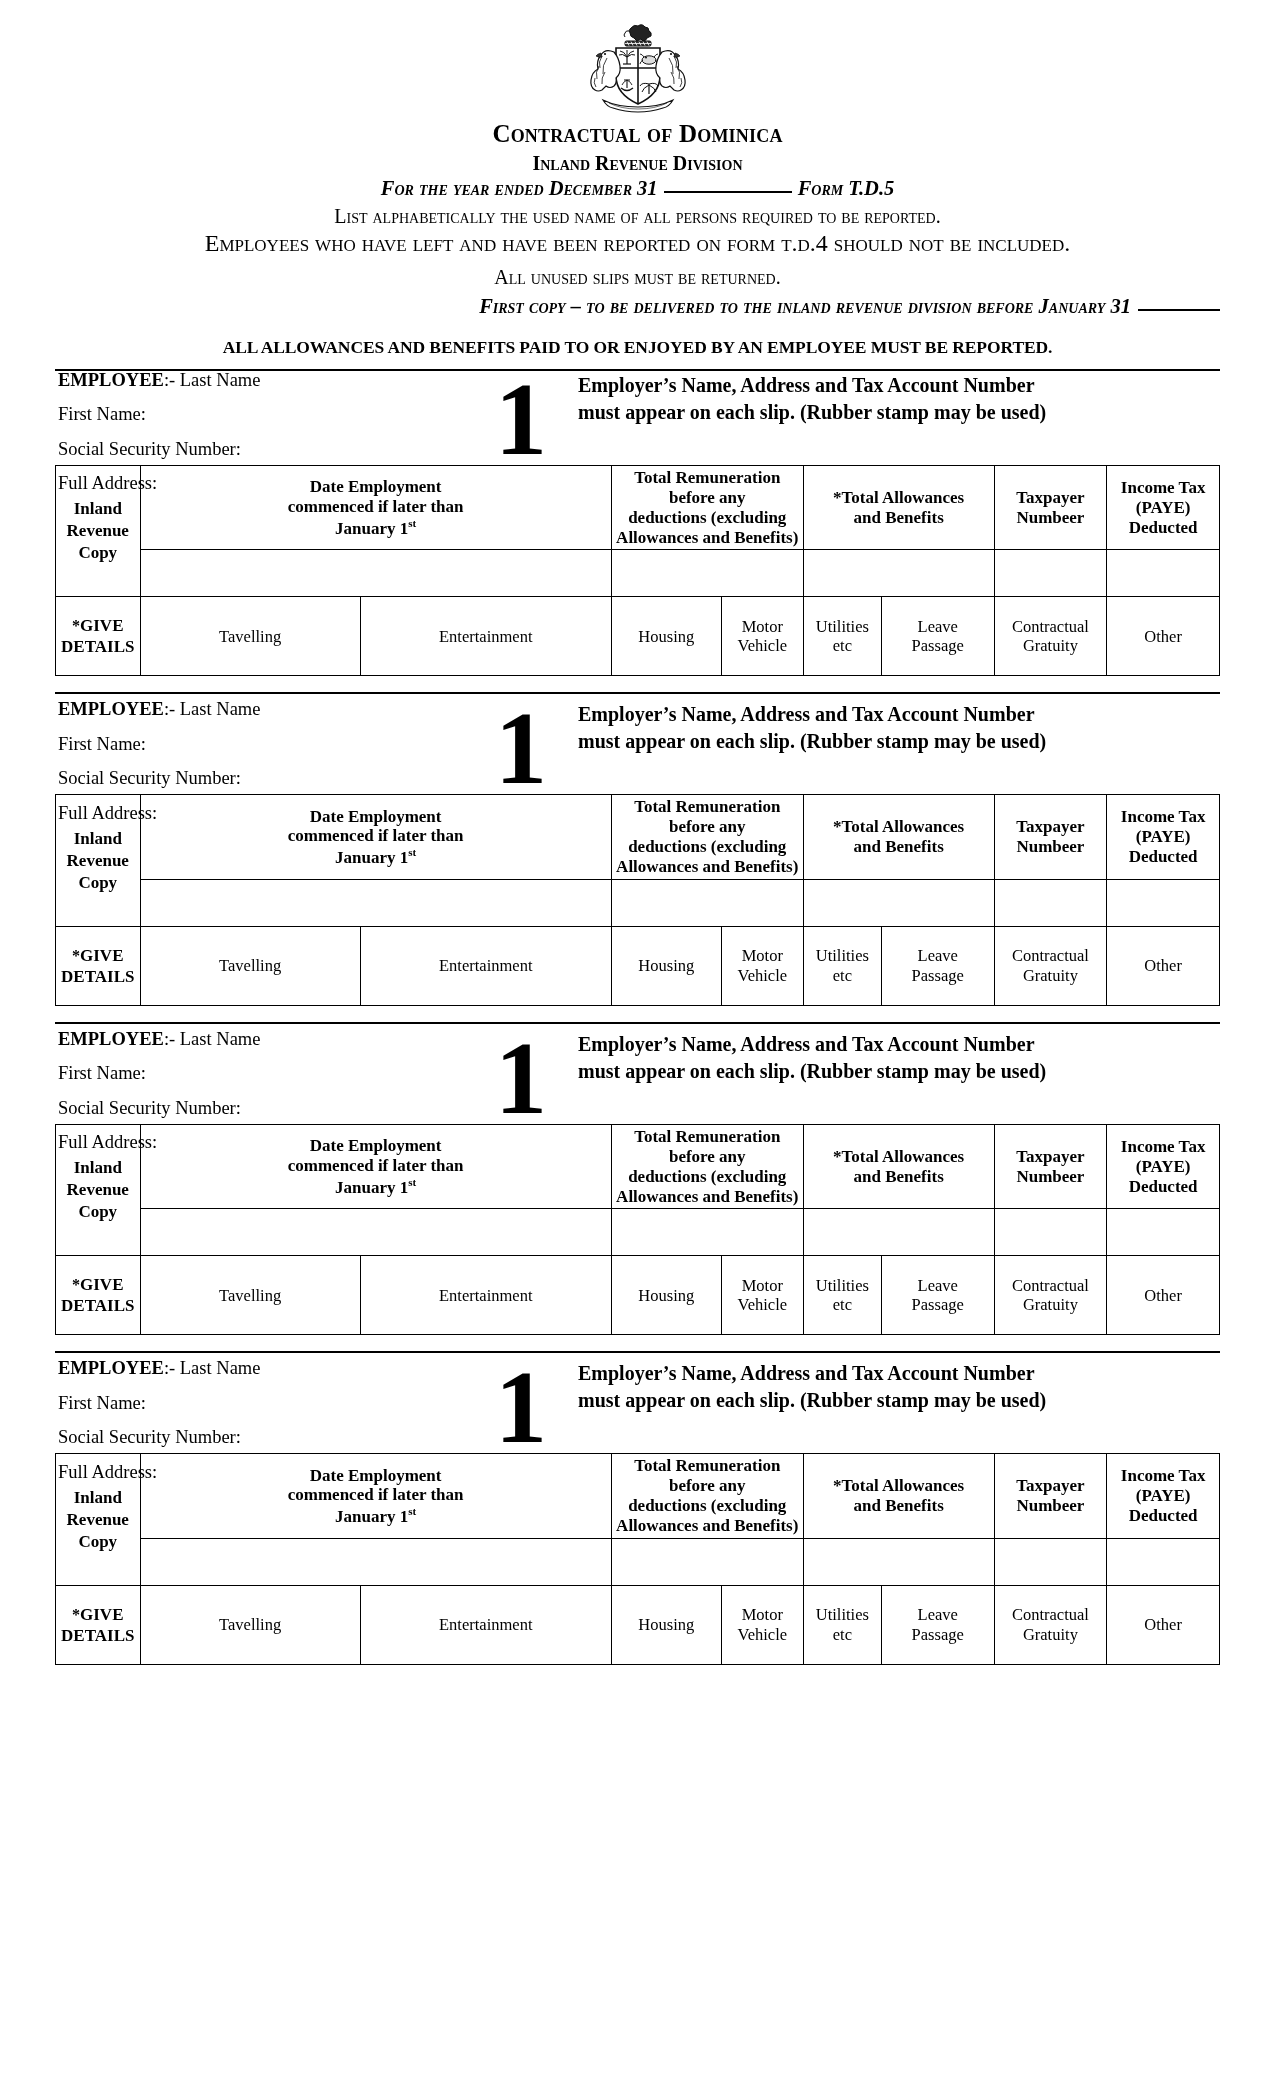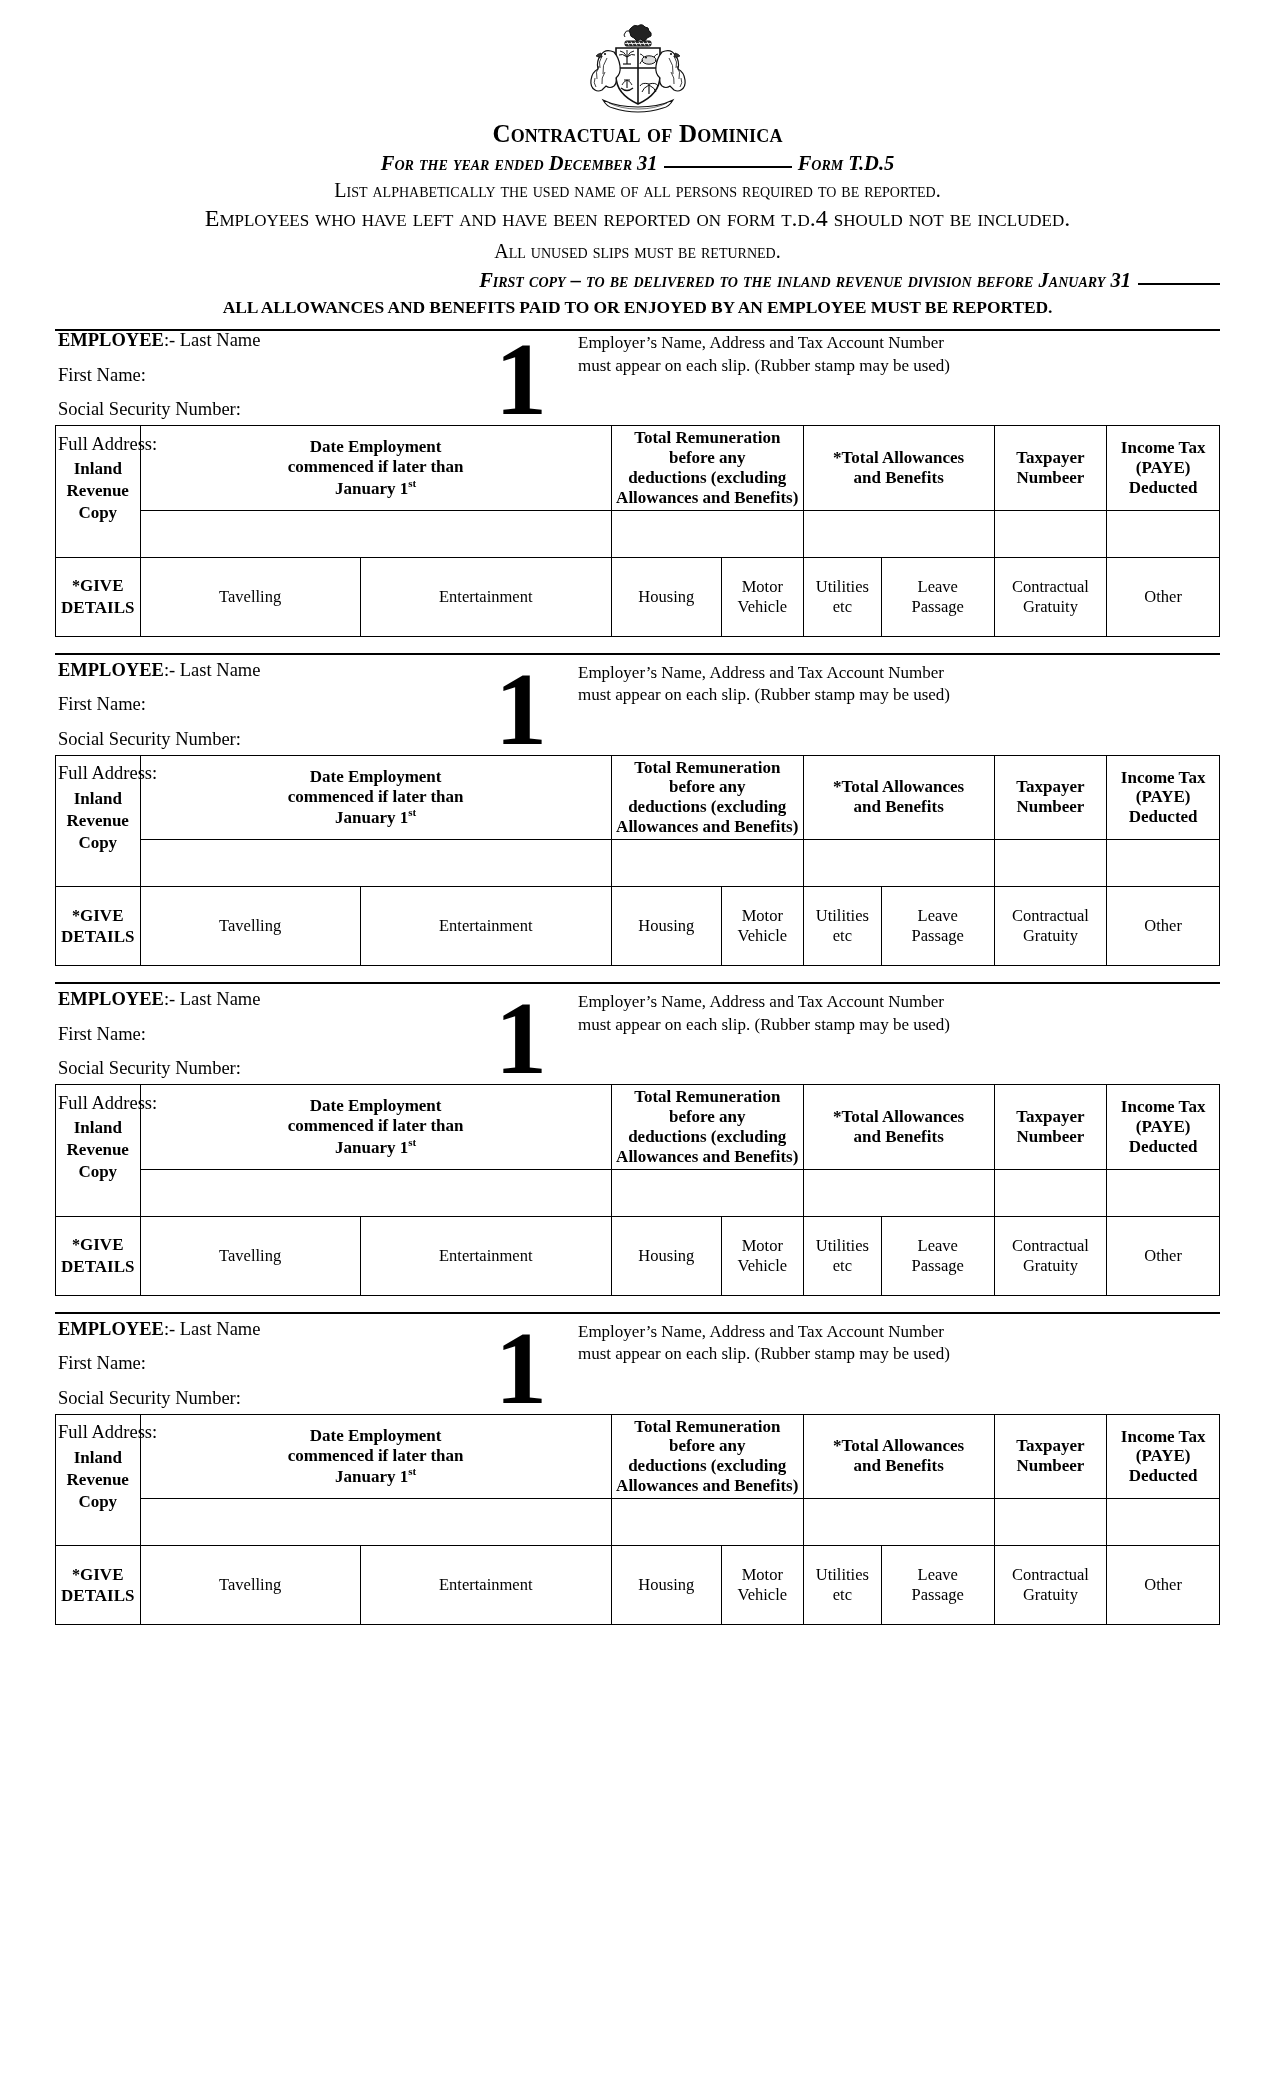--- a/index.html
+++ b/index.html
@@ -81,21 +81,21 @@
   .l-first {
     font-size: 20.5px;
     font-weight: bold;
     font-style: italic;
     margin-top: 6px;
     text-align: right;
   }
   .l-allow {
     font-size: 17.5px;
     font-weight: bold;
-    margin-top: 6px;
+    margin-top: 20px;
     letter-spacing: -.1px;
   }
   .blank-rule {
     display: inline-block;
     border-bottom: 2px solid #000;
     vertical-align: 2px;
   }
   .rule-yr { width: 128px; margin: 0 6px; }
   .rule-jan { width: 82px; margin-left: 7px; }
 
@@ -145,22 +145,22 @@
     font-weight: bold;
     line-height: 1;
     font-family: "Liberation Serif", "DejaVu Serif", serif;
   }
 
   .employer-note {
     position: absolute;
     left: 523px;
     top: 1px;
     width: 600px;
-    font-size: 17px;
-    font-weight: normal;
+    font-size: 20px;
+    font-weight: bold;
     line-height: 1.33;
   }
 
   
   table.slip-table {
     width: 100%;
     border-collapse: collapse;
     table-layout: fixed;
     margin-top: 2px;
   }
@@ -242,20 +242,21 @@
             <path d="M92 31 q4 1 5 3 q-3 2-6 1z" fill="#333" stroke="#111" stroke-width="0.7"></path>
 
             <path d="M20 78 q14 7 35 7 q21 0 35-7 q-4 7-10 8 q-12 4-25 4 q-13 0-25-4 q-6-1-10-8z" fill="#fff" stroke="#111" stroke-width="1.1"></path>
             <path d="M26 81 q12 6 29 6 q17 0 29-6" stroke="#111" stroke-width="0.6"></path>
           </g>
         </svg>
       </span>
     </div>
 
     <div class="hdr-line l-country sc">Contractual of Dominica</div>
+    <div class="hdr-line l-division sc">Inland Revenue Division</div>
 
     <div class="hdr-line l-year">
       <span class="sc">For the year ended December 31</span><span class="blank-rule rule-yr"></span><span class="sc">Form T.D.5</span>
     </div>
 
     <div class="hdr-line l-list sc">List alphabetically the used name of all persons required to be reported.</div>
     <div class="hdr-line l-emp sc">Employees who have left and have been reported on form t.d.4 should not be included.</div>
     <div class="hdr-line l-unused sc">All unused slips must be returned.</div>
 
     <div class="hdr-line l-first">

